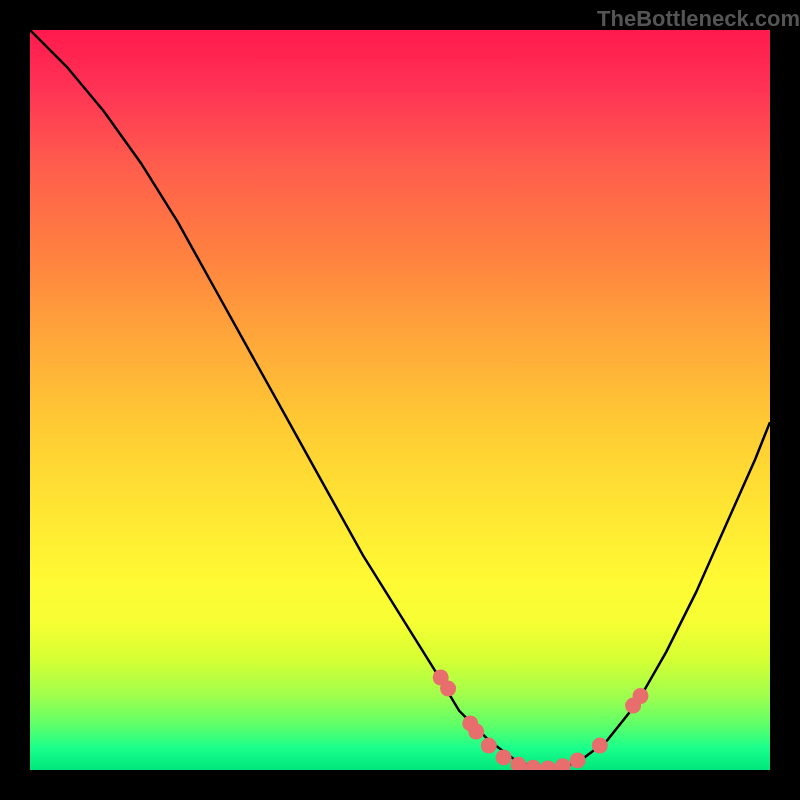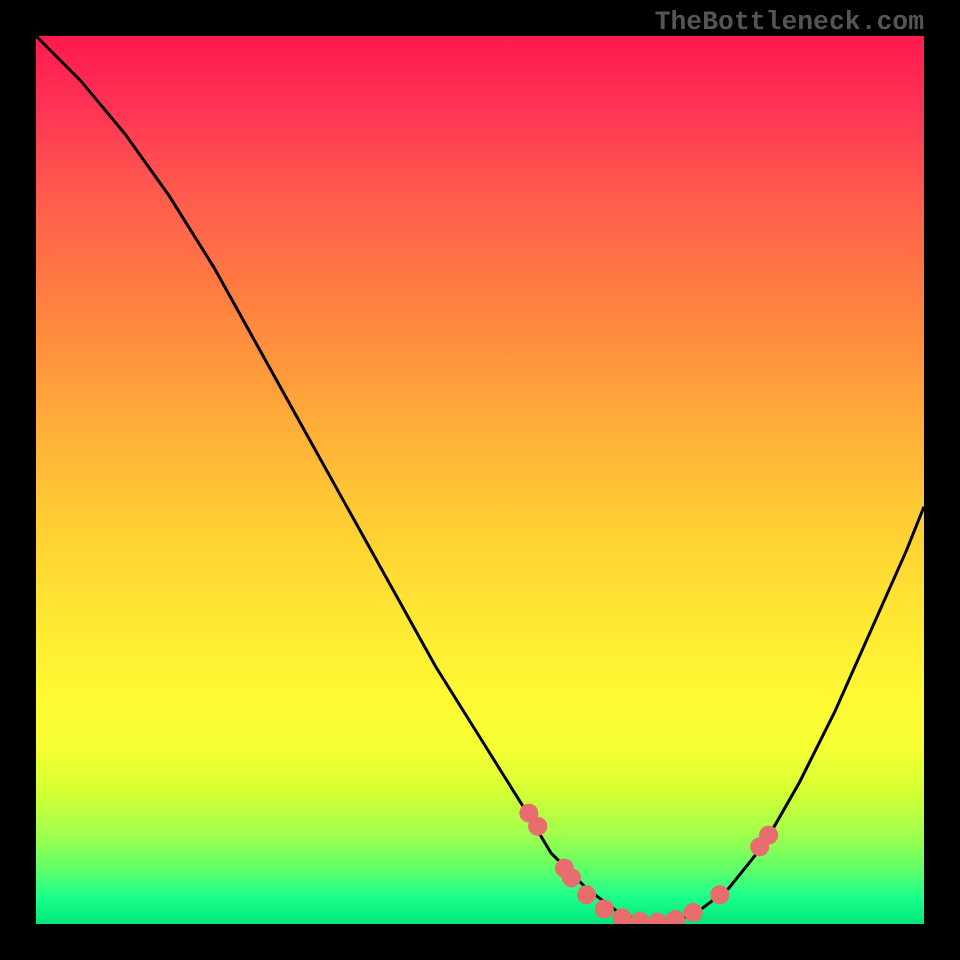--- a/index.html
+++ b/index.html
@@ -7,26 +7,25 @@
     width: 800px;
     height: 800px;
     background: #000;
     position: relative;
     font-family: Arial, sans-serif;
     overflow: hidden;
   }
   .watermark {
     position: absolute;
     top: 6px;
-    right: 30px;
+    right: 0;
     color: #555;
     font-size: 22px;
     font-weight: bold;
     z-index: 10;
-    font-family: Liberation Mono, monospace;
   }
   .plot-area {
     position: absolute;
     left: 30px;
     top: 30px;
     width: 740px;
     height: 740px;
     background: linear-gradient(to bottom,
       #ff1a4d 0%,
       #ff3355 8%,

